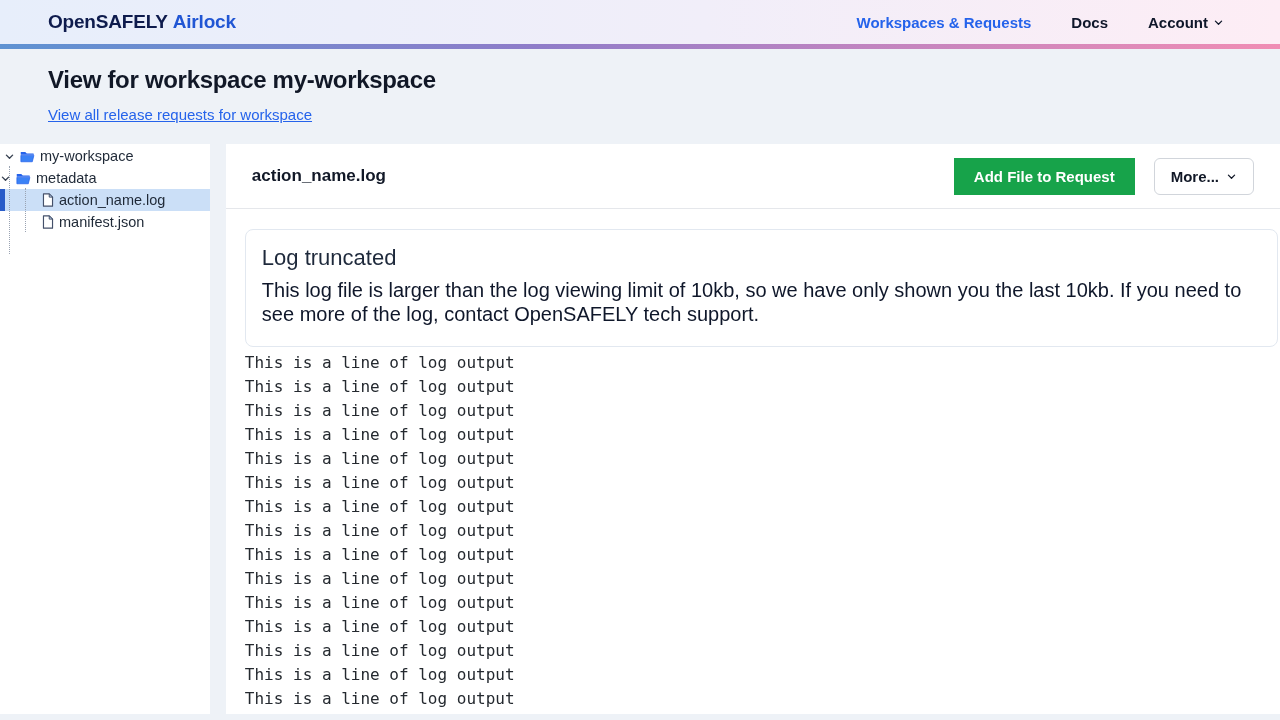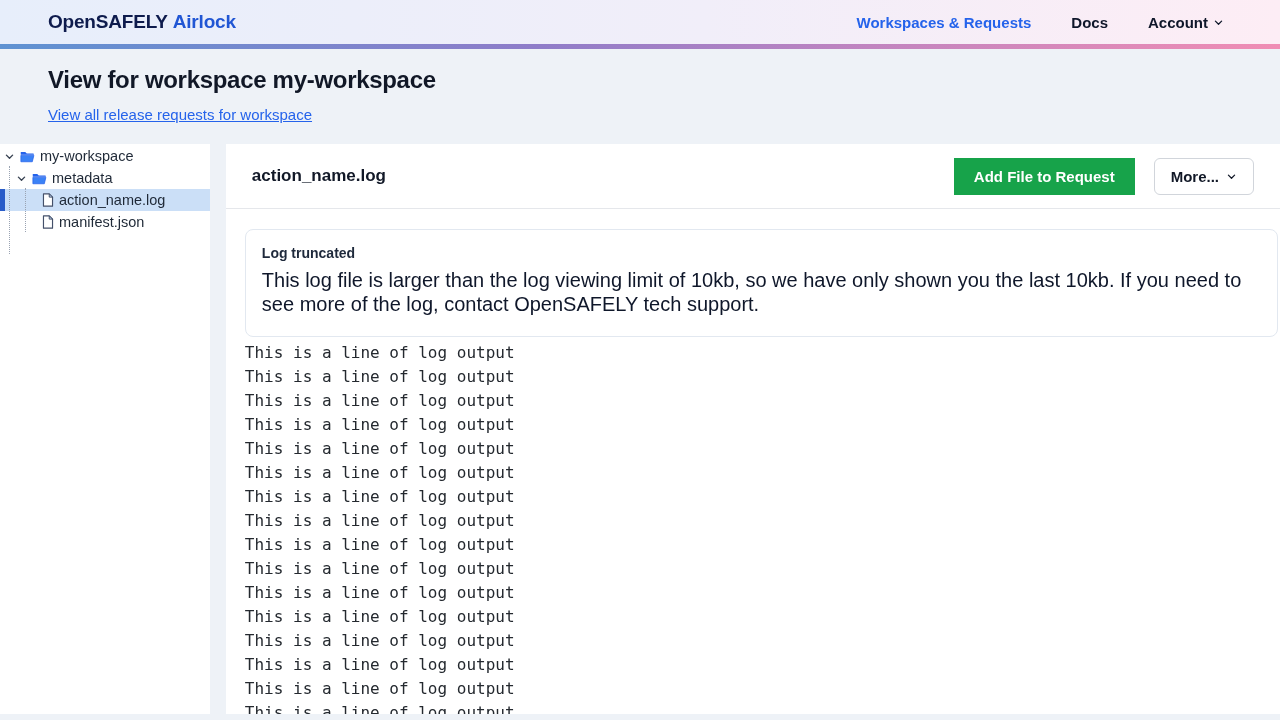--- a/index.html
+++ b/index.html
@@ -46,21 +46,21 @@
   .sidebar { width: 306px; background: #ffffff; overflow: hidden; position: relative; }
   .tree { position: relative; padding-top: 1px; }
   .tree-guide { position: absolute; width: 0; border-left: 1px dotted #9aa3b2; z-index: 2; }
   .guide-1 { left: 9px; top: 22px; height: 88px; }
   .guide-2 { left: 25px; top: 44px; height: 44px; }
   .tree-row {
     height: 22px; display: flex; align-items: center; gap: 5px;
     font-size: 14.5px; color: #1f2937; cursor: pointer; white-space: nowrap; position: relative;
   }
   .tree-row.indent-0 { padding-left: 4px; }
-  .tree-row.indent-1 { padding-left: 16px; }
+  .tree-row.indent-1 { padding-left: 0; }
   .tree-row.indent-2 { padding-left: 42px; }
   .tree-row.selected {
     background: #cbdff7;
     box-shadow: inset 5px 0 0 #2a5cc8;
   }
   .tree-icon { display: inline-flex; align-items: center; justify-content: center; flex: 0 0 auto; }
   .chev { width: 11px; height: 11px; }
 
   
   .main-panel { flex: 1 1 auto; background: #ffffff; display: flex; flex-direction: column; overflow: hidden; }
@@ -82,21 +82,21 @@
     display: flex; align-items: center; gap: 7px;
   }
 
   .panel-body { flex: 1 1 auto; overflow: hidden; }
   .notice-card {
     margin: 20px 2px 0 19px;
     border: 1px solid #e2e8f0; border-radius: 8px;
     padding: 15px 16px 20px 16px;
     background: #ffffff;
   }
-  .notice-title { font-size: 14px; font-weight: 700; color: #1e293b; margin-bottom: 7px; }
+  .notice-title { font-size: 22px; font-weight: 400; color: #1e293b; margin-bottom: 7px; }
   .notice-body { font-size: 20px; line-height: 24px; color: #0f172a; }
 
   .log-output {
     margin: 4px 0 0 19px;
     font-family: "DejaVu Sans Mono", "Liberation Mono", monospace;
     font-size: 16px; line-height: 24px; color: #24292f;
     white-space: pre; overflow: hidden;
   }
 </style>
 </head>

